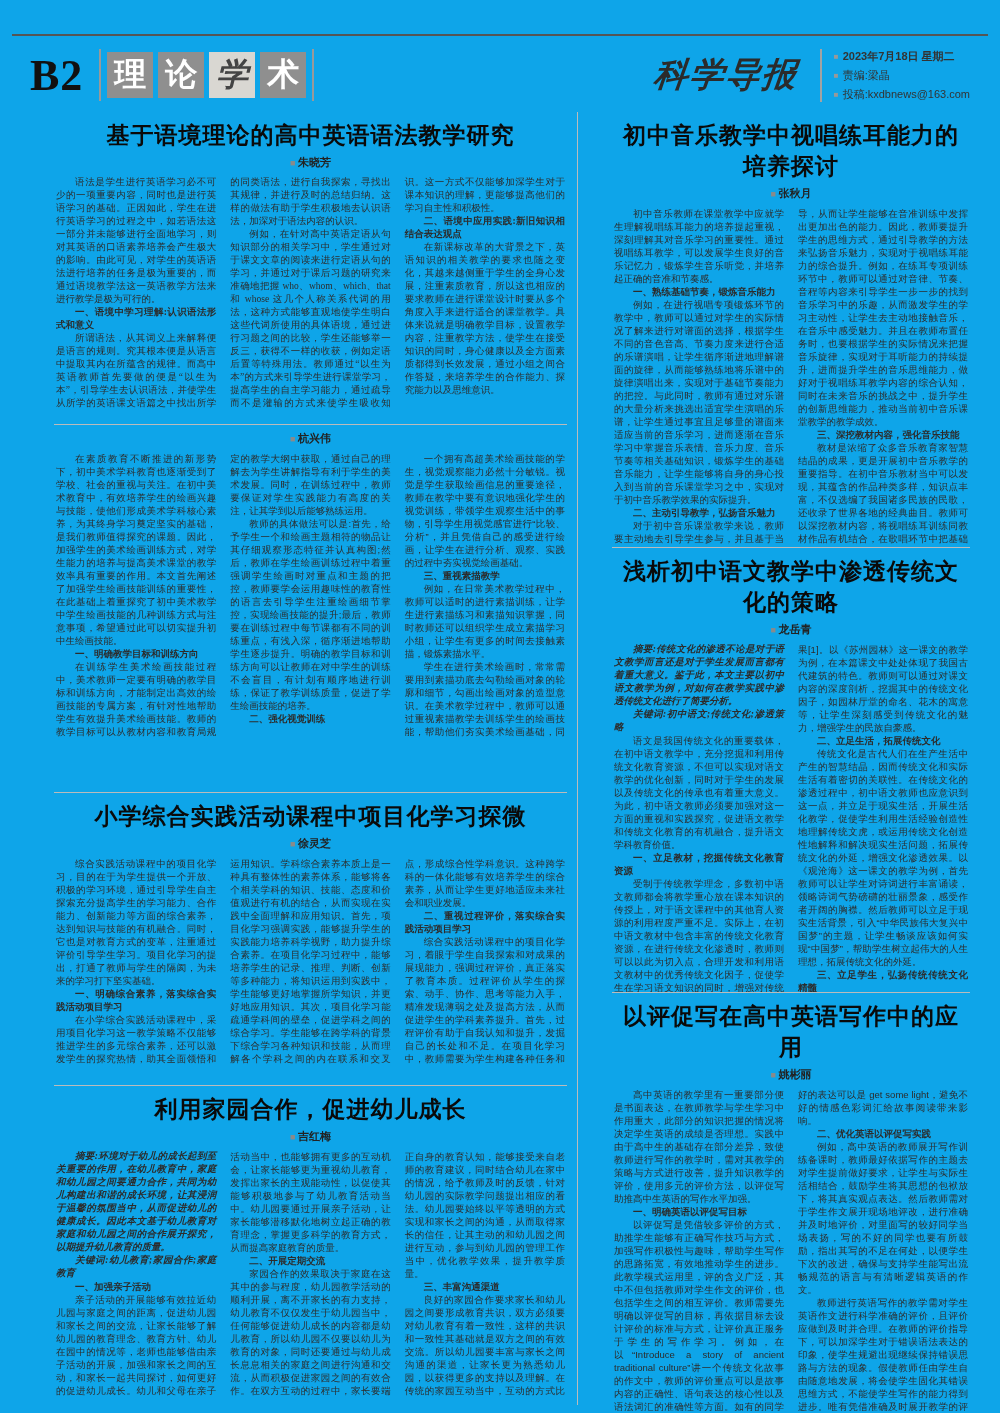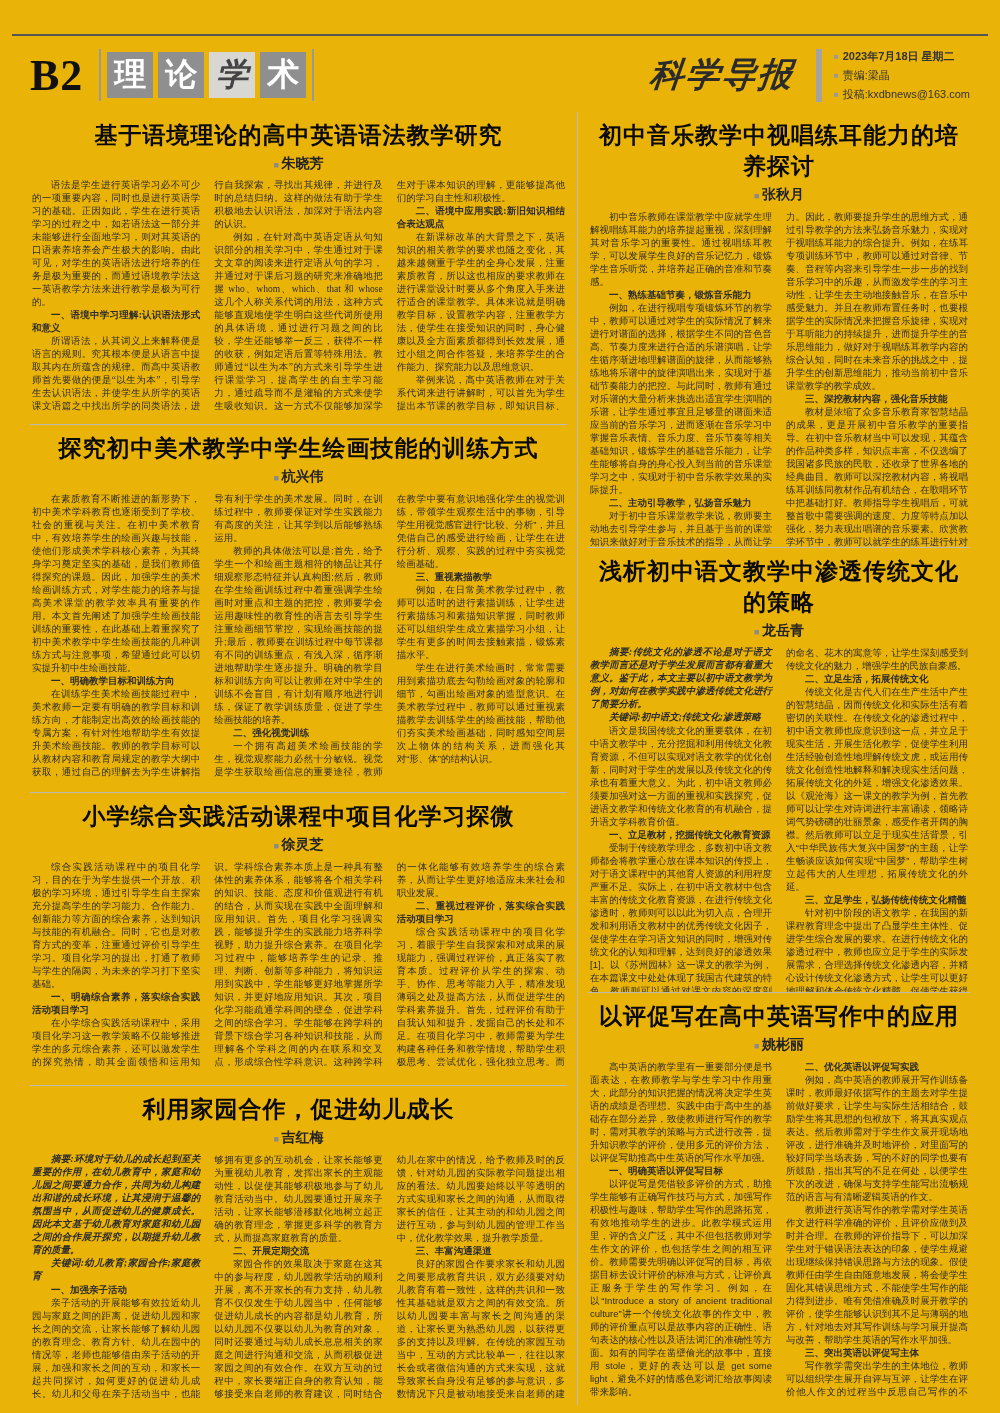--- a/index.html
+++ b/index.html
@@ -1,41 +1,41 @@
 <!DOCTYPE html>
 <html><head>
 <meta charset="utf-8">
 <style>
   html,body{margin:0;padding:0;background:#e8e6e1;}
-  .page{position:relative;width:1000px;height:1413px;margin:0 auto;background:#eab308;
+  .page{position:relative;width:1000px;height:1413px;margin:0 auto;background:#0ea5e9;
         font-family:"Liberation Sans",sans-serif;color:#222;overflow:hidden;}
   
   .top-rule{position:absolute;left:12px;right:12px;top:34px;border-top:2px solid #555;}
   .header{position:absolute;left:30px;right:30px;top:42px;height:66px;display:flex;align-items:center;}
   .b2{font-family:"Liberation Serif",serif;font-weight:bold;font-size:44px;color:#111;letter-spacing:1px;margin-right:10px;}
   .sec-bar{width:2px;height:52px;background:#999;margin:0 6px;}
   .sec-boxes{display:flex;gap:5px;align-items:center;}
   .sec-box{width:46px;height:46px;background:#8f8f8f;color:#fff;font-weight:bold;font-size:32px;
            display:flex;align-items:center;justify-content:center;}
   .sec-box.art{background:#d9d7d2;color:#444;font-family:"Liberation Serif",serif;font-style:italic;}
   .header-spacer{flex:1;}
   .masthead{font-family:"DejaVu Serif",serif;font-style:italic;font-weight:bold;font-size:34px;
             color:#2b2b2b;transform:skewX(-6deg);margin-right:22px;letter-spacing:2px;}
-  .pub-info{border-left:6px solid #a3a3a3;padding-left:12px;display:flex;flex-direction:column;gap:4px;}
+  .pub-info{border-left:2px solid #a3a3a3;padding-left:12px;display:flex;flex-direction:column;gap:4px;}
   .pub-row{font-size:11px;color:#333;display:flex;align-items:center;}
   .pub-row::before{content:"■";font-size:8px;color:#999;margin-right:4px;}
   .pub-row.date{font-weight:bold;}
   
   .content{position:absolute;left:30px;right:30px;top:112px;bottom:8px;display:flex;}
   .region-left{width:537px;padding-right:10px;border-right:1px solid #bbb;}
   .region-right{flex:1;padding-left:10px;}
-  .article{overflow:hidden;border-bottom:1px solid #bbb;padding:6px 2px 4px 2px;box-sizing:border-box;}
+  .article{overflow:hidden;border-bottom:1px solid #bbb;padding:6px 2px 4px 2px;box-sizing:border-box;margin-left:24px;}
   .article:last-child{border-bottom:none;}
   .a-title{margin:2px 0 4px 0;text-align:center;font-size:23px;font-weight:bold;color:#0a0a0a;letter-spacing:1px;}
-  .a-author{text-align:center;font-size:14px;font-weight:bold;color:#222;margin-bottom:6px;}
+  .a-author{text-align:center;font-size:11px;font-weight:bold;color:#222;margin-bottom:6px;}
   .a-author::before{content:"■ ";color:#8a8a8a;font-size:9px;}
   .a-body{column-gap:14px;overflow:hidden;text-align:justify;}
   .cols3{column-count:3;}
   .cols2{column-count:2;}
   .a-body p{margin:0;font-size:9.5px;line-height:13px;color:#2c2c2c;}
   .para{text-indent:2em;}
   .subhead{text-indent:2em;font-weight:bold;color:#000;}
   .abstract{text-indent:2em;font-weight:bold;font-style:oblique;font-family:"Liberation Serif",serif;color:#1d1d1d;}
   
   .art-a1{height:313px;} .art-a1 .a-body{height:236px;font-family:Liberation Serif, serif;}
@@ -80,21 +80,20 @@
             <p class="para">语法是学生进行英语学习必不可少的一项重要内容，同时也是进行英语学习的基础。正因如此，学生在进行英语学习的过程之中，如若语法这一部分并未能够进行全面地学习，则对其英语的口语素养培养会产生极大的影响。由此可见，对学生的英语语法进行培养的任务是极为重要的，而通过语境教学法这一英语教学方法来进行教学是极为可行的。</p>
             <p class="subhead">一、语境中学习理解:认识语法形式和意义</p>
             <p class="para">所谓语法，从其词义上来解释便是语言的规则。究其根本便是从语言中提取其内在所蕴含的规律。而高中英语教师首先要做的便是“以生为本”，引导学生去认识语法，并使学生从所学的英语课文语篇之中找出所学的同类语法，进行自我探索，寻找出其规律，并进行及时的总结归纳。这样的做法有助于学生积极地去认识语法，加深对于语法内容的认识。</p>
             <p class="para">例如，在针对高中英语定语从句知识部分的相关学习中，学生通过对于课文文章的阅读来进行定语从句的学习，并通过对于课后习题的研究来准确地把握 who、whom、which、that 和 whose 这几个人称关系代词的用法，这种方式能够直观地使学生明白这些代词所使用的具体语境，通过进行习题之间的比较，学生还能够举一反三，获得不一样的收获，例如定语后置等特殊用法。教师通过“以生为本”的方式来引导学生进行课堂学习，提高学生的自主学习能力，通过疏导而不是灌输的方式来使学生吸收知识。这一方式不仅能够加深学生对于课本知识的理解，更能够提高他们的学习自主性和积极性。</p>
             <p class="subhead">二、语境中应用实践:新旧知识相结合表达观点</p>
             <p class="para">在新课标改革的大背景之下，英语知识的相关教学的要求也随之变化，其越来越侧重于学生的全身心发展，注重素质教育，所以这也相应的要求教师在进行课堂设计时要从多个角度入手来进行适合的课堂教学。具体来说就是明确教学目标，设置教学内容，注重教学方法，使学生在接受知识的同时，身心健康以及全方面素质都得到长效发展，通过小组之间合作答疑，来培养学生的合作能力、探究能力以及思维意识。</p>
             <p class="para">举例来说，高中英语教师在对于关系代词来进行讲解时，可以首先为学生提出本节课的教学目标，即知识目标、能力目标、情感目标、素养目标等教学目标，并积极地运用教学意境的良好创建来进行英语教学。教学语境以教学的内容为基础，综合联系语言学习、语言运用和文化背景。具有相同文化背景的人交流会更加便利。基于这一特点，教师在进行语境创设时要做好语境的分类与归纳，针对不同的知识与课堂要求来进行相应的语境创设，近而能够促进学生的学习效率与学习质量地提高。</p>
           </div>
       </section>
       <section class="article art-a4">
-        <h2 class="a-title">探究初中美术教学中学生绘画技能的训练方式</h2>
         <div class="a-author">杭兴伟</div>
         <div class="a-body cols3">
             <p class="para">在素质教育不断推进的新形势下，初中美术学科教育也逐渐受到了学校、社会的重视与关注。在初中美术教育中，有效培养学生的绘画兴趣与技能，使他们形成美术学科核心素养，为其终身学习奠定坚实的基础，是我们教师值得探究的课题。因此，加强学生的美术绘画训练方式，对学生能力的培养与提高美术课堂的教学效率具有重要的作用。本文首先阐述了加强学生绘画技能训练的重要性，在此基础上着重探究了初中美术教学中学生绘画技能的几种训练方式与注意事项，希望通过此可以切实提升初中生绘画技能。</p>
             <p class="subhead">一、明确教学目标和训练方向</p>
             <p class="para">在训练学生美术绘画技能过程中，美术教师一定要有明确的教学目标和训练方向，才能制定出高效的绘画技能的专属方案，有针对性地帮助学生有效提升美术绘画技能。教师的教学目标可以从教材内容和教育局规定的教学大纲中获取，通过自己的理解去为学生讲解指导有利于学生的美术发展。同时，在训练过程中，教师要保证对学生实践能力有高度的关注，让其学到以后能够熟练运用。</p>
             <p class="para">教师的具体做法可以是:首先，给予学生一个和绘画主题相符的物品让其仔细观察形态特征并认真构图;然后，教师在学生绘画训练过程中着重强调学生绘画时对重点和主题的把控，教师要学会运用趣味性的教育性的语言去引导学生注重绘画细节掌控，实现绘画技能的提升;最后，教师要在训练过程中每节课都有不同的训练重点，有浅入深，循序渐进地帮助学生逐步提升。明确的教学目标和训练方向可以让教师在对中学生的训练不会盲目，有计划有顺序地进行训练，保证了教学训练质量，促进了学生绘画技能的培养。</p>
             <p class="subhead">二、强化视觉训练</p>
             <p class="para">一个拥有高超美术绘画技能的学生，视觉观察能力必然十分敏锐。视觉是学生获取绘画信息的重要途径，教师在教学中要有意识地强化学生的视觉训练，带领学生观察生活中的事物，引导学生用视觉感官进行“比较、分析”，并且凭借自己的感受进行绘画，让学生在进行分析、观察、实践的过程中夯实视觉绘画基础。</p>
             <p class="subhead">三、重视素描教学</p>
             <p class="para">例如，在日常美术教学过程中，教师可以适时的进行素描训练，让学生进行素描练习和素描知识掌握，同时教师还可以组织学生成立素描学习小组，让学生有更多的时间去接触素描，锻炼素描水平。</p>

